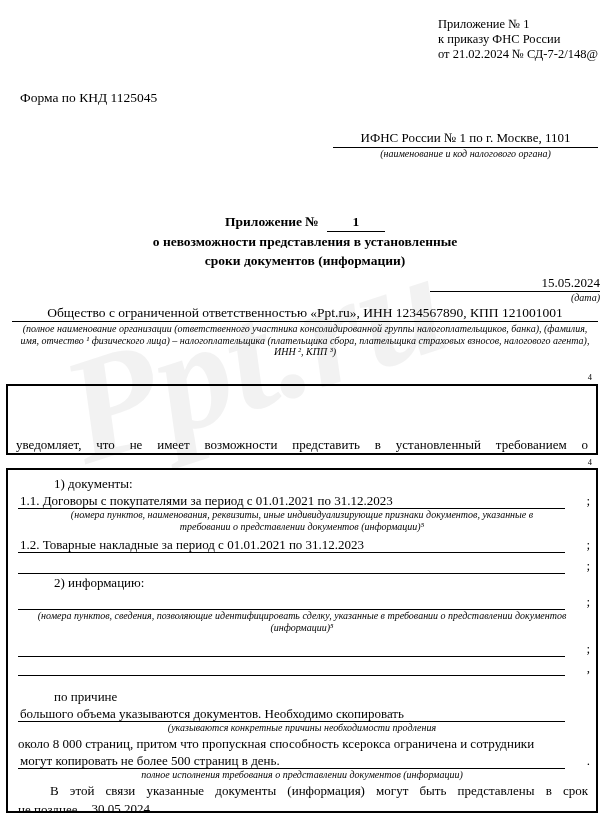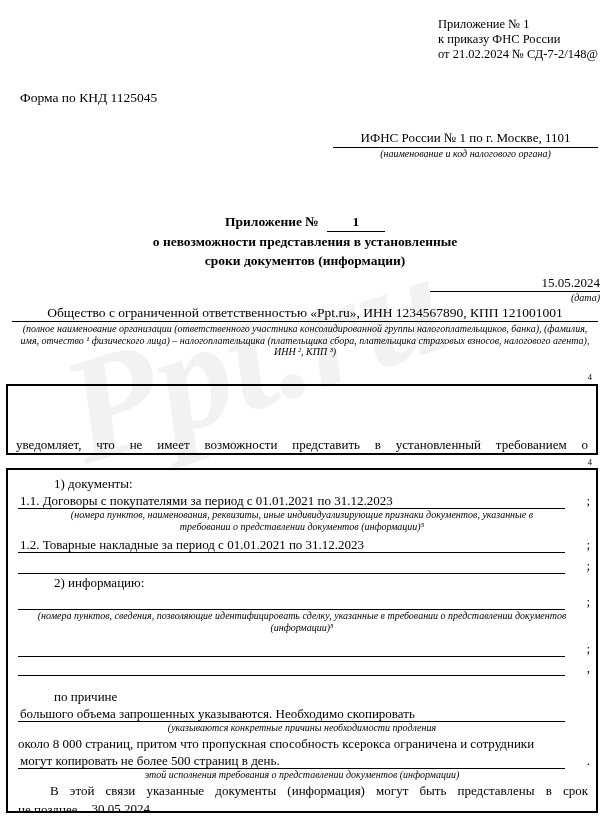--- a/index.html
+++ b/index.html
@@ -144,34 +144,34 @@
     </div>
 
     <div class="ruled mt2">
       <span class="fill"></span>
       <span class="punct">,</span>
     </div>
 
     <div class="row-header mt8">по причине</div>
 
     <div class="ruled">
-      <span class="fill">большого объема запрошенных указываются. Необходимо скопировать</span>
+      <span class="fill">большого объема указываются документов. Необходимо скопировать</span>
       <span class="punct"></span>
     </div>
 
     <div class="caption cap">(указываются конкретные причины необходимости продления</div>
 
     <div class="plain-line">около 8 000 страниц, притом что пропускная способность ксерокса ограничена и сотрудники</div>
 
     <div class="ruled">
       <span class="fill">могут копировать не более 500 страниц в день.</span>
       <span class="punct">.</span>
     </div>
 
-    <div class="caption cap">этой исполнения требования о представлении документов (информации)</div>
+    <div class="caption cap">полное исполнения требования о представлении документов (информации)</div>
 
     <div class="final-p">В этой связи указанные документы (информация) могут быть представлены в срок</div>
 
     <div class="final-row">
       <span>не позднее</span>
       <span class="deadline-fill">30.05.2024</span>
       <span class="final-punct">.</span>
     </div>
 
   </div>

